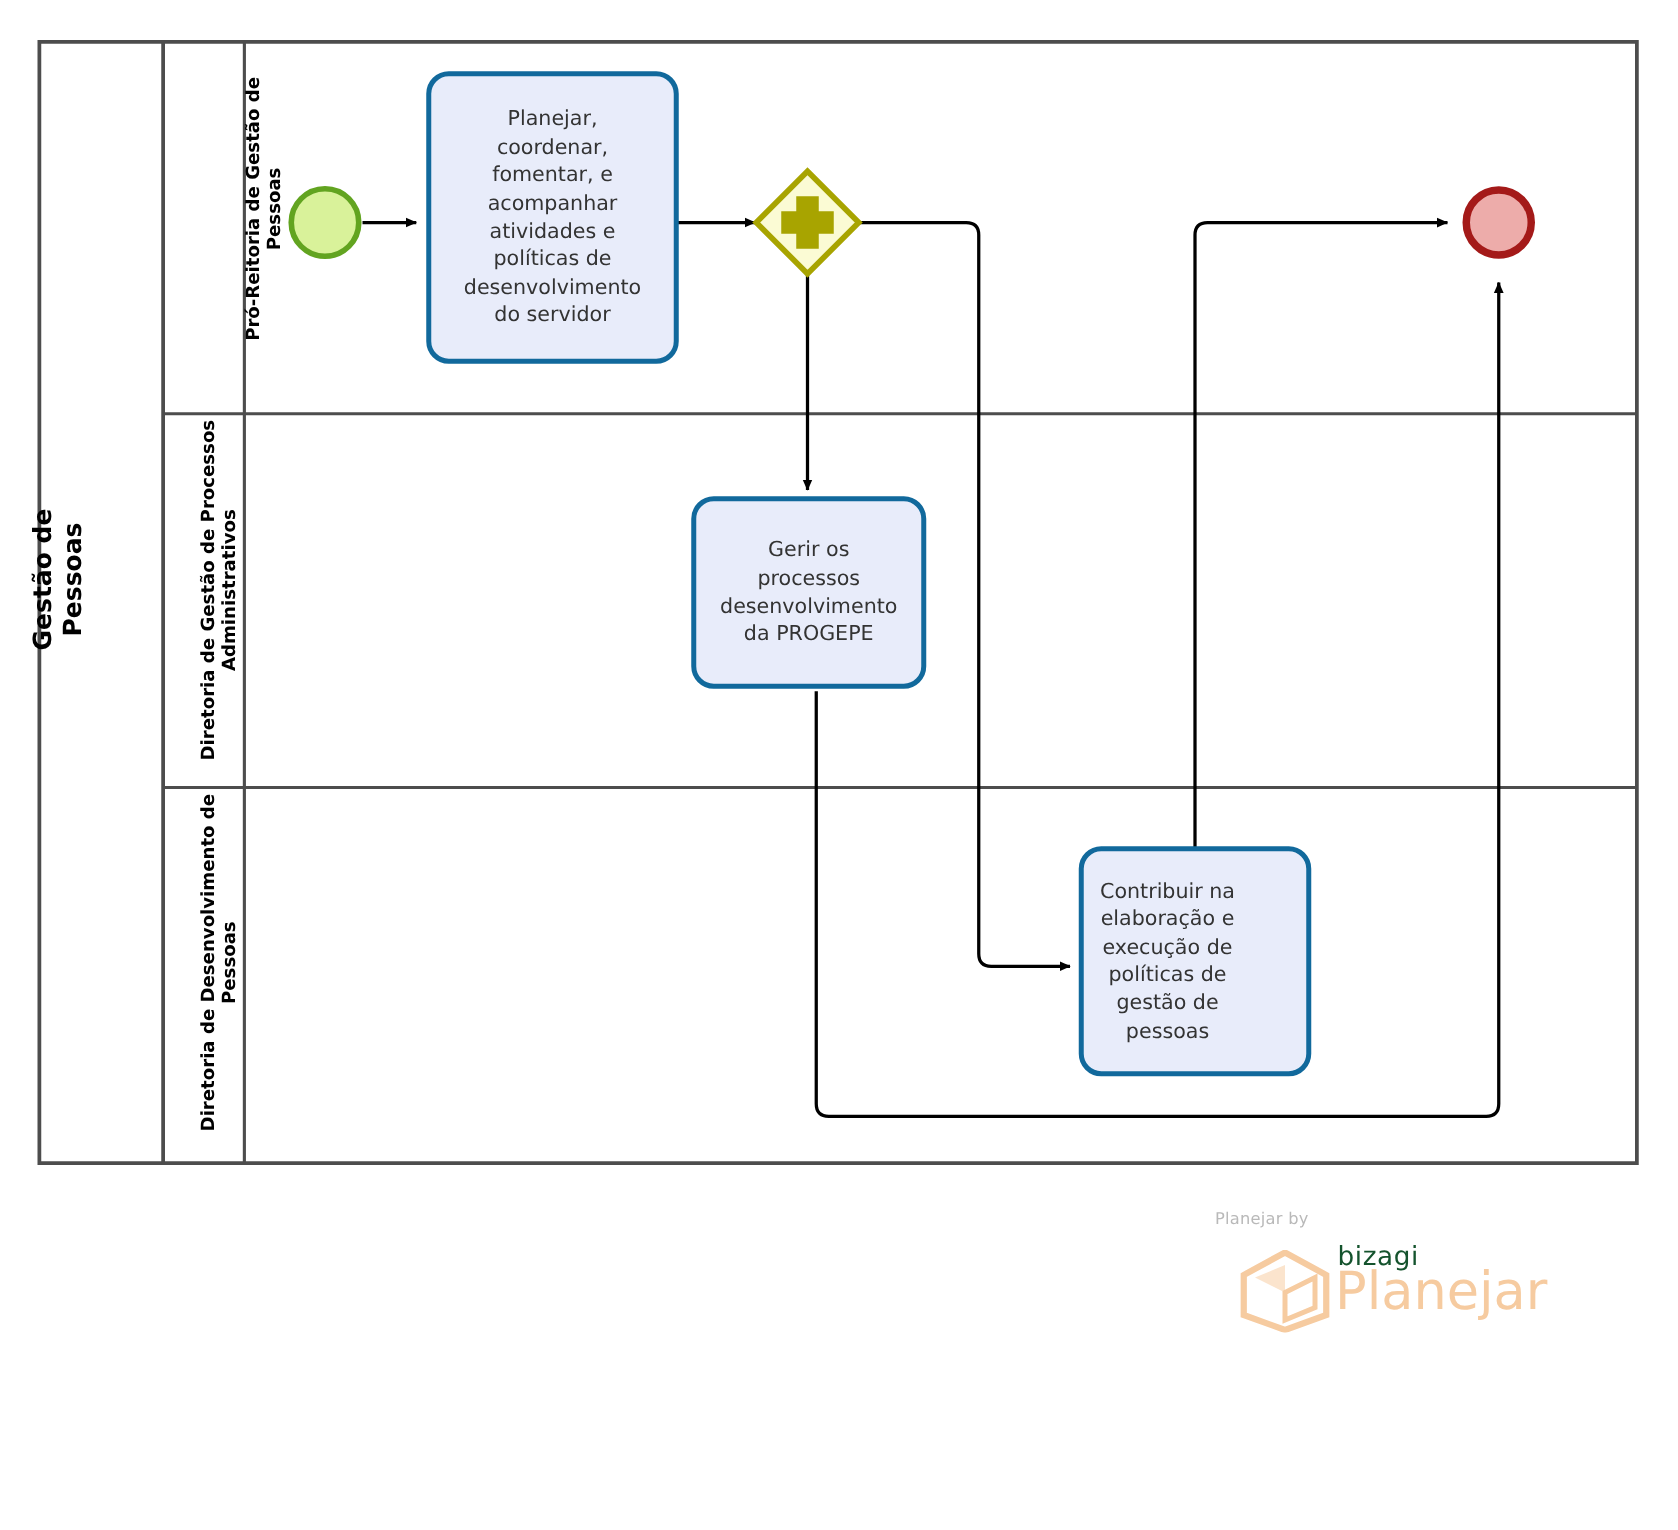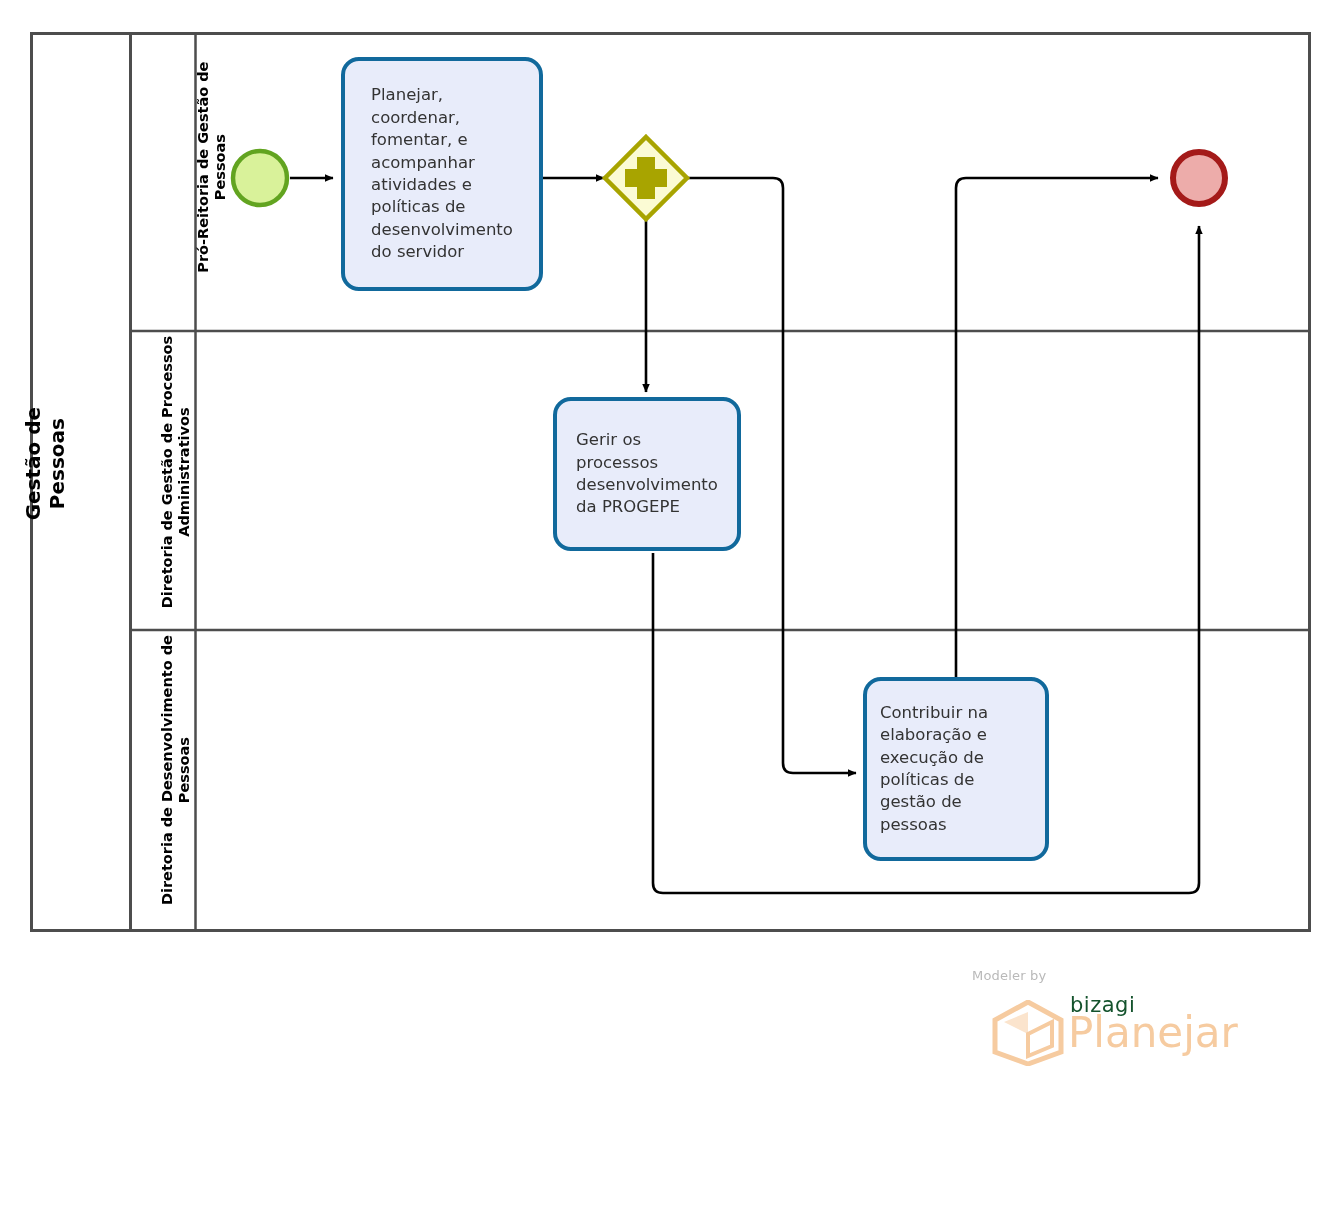--- a/index.html
+++ b/index.html
@@ -63,21 +63,21 @@
     width: 280px;
     font-size: 14.5px;
     transform: rotate(-90deg);
   }
   .task-text {
     position: absolute;
     color: #333333;
     font-weight: normal;
     font-size: 16.5px;
     line-height: 1.36;
-    text-align: left;
+    text-align: center;
     font-family: "DejaVu Sans", sans-serif;
     display: flex;
     align-items: center;
     justify-content: center;
     white-space: pre-line;
     box-sizing: border-box;
     padding: 2px 6px;
   }
   .task1-text { left: 344px; top: 60px;  width: 196px; height: 228px; }
   .task2-text { left: 556px; top: 400px; width: 182px; height: 148px; }
@@ -202,21 +202,21 @@
 da PROGEPE</div>
 
   <div class="task-text task3-text">Contribuir na
 elaboração e
 execução de
 políticas de
 gestão de
 pessoas</div>
 
   <div class="watermark">
-    <div class="wm-powered">Modeler by</div>
+    <div class="wm-powered">Planejar by</div>
     <svg class="wm-mark" width="72" height="66" viewBox="0 0 72 66">
       <polygon points="36,2 69,20 69,52 36,64 3,52 3,20" fill="none" stroke="#f6cba0" stroke-width="5"></polygon>
       <polygon points="12,22 36,34 36,12" fill="#fbe4cd"></polygon>
       <polygon points="36,34 60,22 60,46 36,56" fill="none" stroke="#f6cba0" stroke-width="4"></polygon>
     </svg>
     <div class="wm-bizagi">bizagi</div>
     <div class="wm-modeler">Planejar</div>
   </div>
 
 </div>

